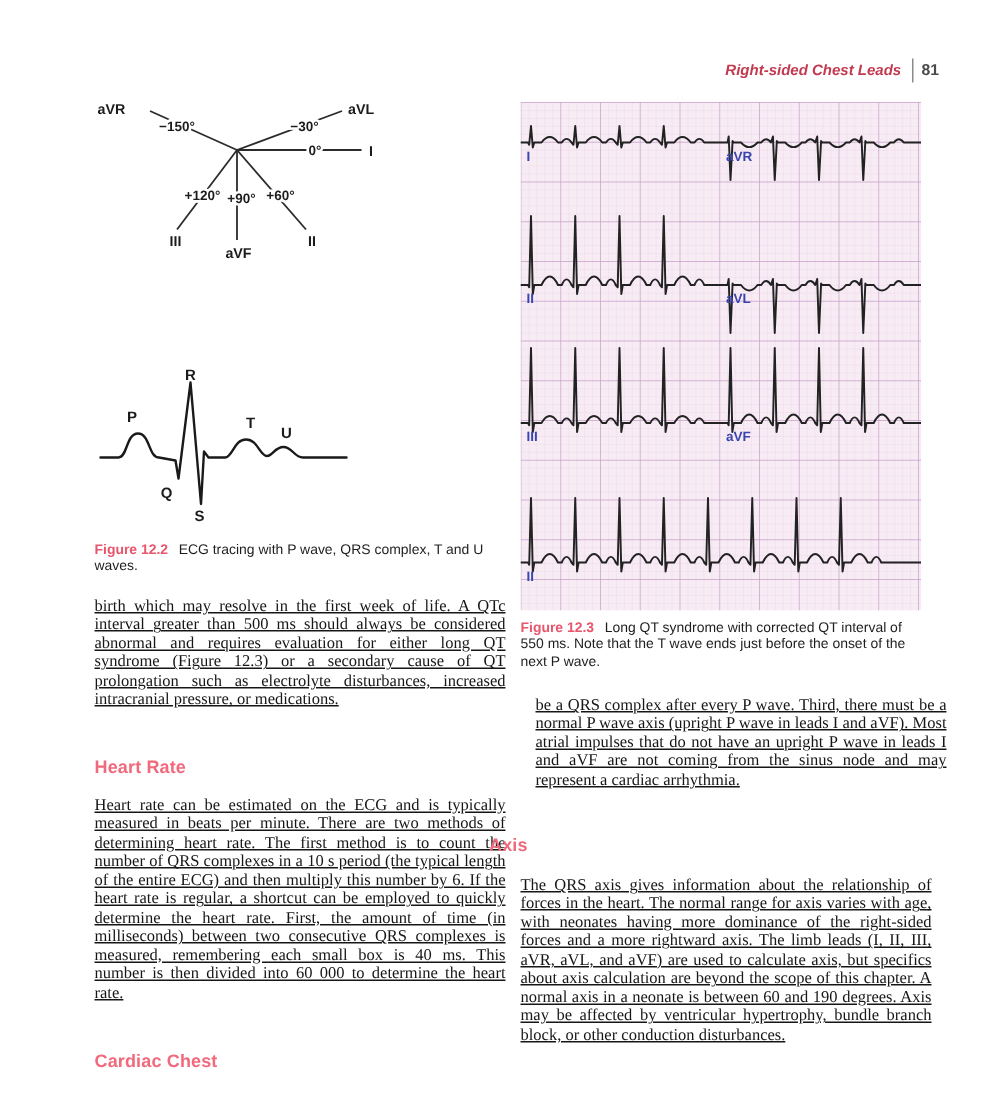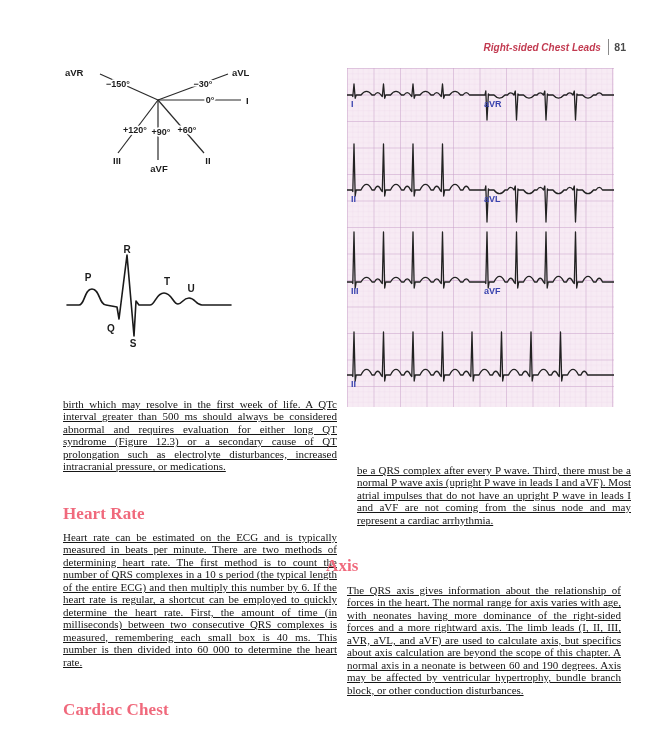--- a/index.html
+++ b/index.html
@@ -17,22 +17,22 @@
     color:var(--body-text,#161616);
     font-family:"Liberation Serif", serif;
     text-decoration:underline;
   }
   .caption {
     font-family:"Liberation Sans", sans-serif;
     font-size:9.3px; line-height:11.4px; color:#1d1d1d;
   }
   .figlabel { color:var(--caption-red,#e8566d); font-weight:bold; margin-right:7px; }
   .sect {
-    font-family:Liberation Serif, serif; font-weight:bold;
-    font-size:17px; color:var(--heading-pink,#f0697c); letter-spacing:0.1px;
+    font-family:Liberation Sans, sans-serif; font-weight:bold;
+    font-size:12px; color:var(--heading-pink,#f0697c); letter-spacing:0.1px;
   }
   .running-head {
     position:absolute; top:39px; right:41px;
     display:flex; align-items:center;
     font-family:"Liberation Sans", sans-serif;
   }
   .rh-title { color:var(--running-head-red,#c23a50); font-style:italic; font-weight:bold; font-size:10px;margin-left:10px; }
   .rh-rule { width:1.5px; height:16px; background:#8a8a8a; margin:0 5px 0 7px; }
   .rh-page { color:var(--page-number-gray,#4a4a4a); font-weight:bold; font-size:10.5px;text-align:right; }
   svg text { font-family:"Liberation Sans", sans-serif; }
@@ -82,20 +82,23 @@
     <g font-size="10" font-weight="bold" fill="#1c1c1c" text-anchor="middle">
       <text x="25" y="38">P</text>
       <text x="48" y="89">Q</text>
       <text x="64" y="10">R</text>
       <text x="70" y="104">S</text>
       <text x="104" y="42">T</text>
       <text x="128" y="49">U</text>
     </g>
   </svg>
 
+  <p class="caption abs" style="left:63px; top:361px; width:272px;">
+    <span class="figlabel">Figure 12.2</span><span>ECG tracing with P wave, QRS complex, T and U waves.</span>
+  </p>
 
   <div class="para abs" style="left:63px; top:398px; width:274px;">birth which may resolve in the first week of life. A QTc interval greater than 500 ms should always be considered abnormal and requires evaluation for either long QT syndrome (Figure 12.3) or a secondary cause of QT prolongation such as electrolyte disturbances, increased intracranial pressure, or medications.</div>
   <div class="sect abs" style="left:63px; top:504px;">Heart Rate</div>
   <div class="para abs" style="left:63px; top:531px; width:274px;">Heart rate can be estimated on the ECG and is typically measured in beats per minute. There are two methods of determining heart rate. The first method is to count the number of QRS complexes in a 10 s period (the typical length of the entire ECG) and then multiply this number by 6. If the heart rate is regular, a shortcut can be employed to quickly determine the heart rate. First, the amount of time (in milliseconds) between two consecutive QRS complexes is measured, remembering each small box is 40 ms. This number is then divided into 60 000 to determine the heart rate.</div>
   <div class="sect abs" style="left:63px; top:700px;">Cardiac Chest</div>
 
   <svg id="fig3-svg" class="abs" style="left:347px; top:68px;" width="267" height="339" viewBox="0 0 267 339">
       <defs>
         <pattern id="gSmall" width="5.3" height="5.3" patternUnits="userSpaceOnUse">
           <path d="M5.3 0H0V5.3" fill="none" stroke="#ecd3e8" stroke-width="0.5"></path>
@@ -116,18 +119,21 @@
       <path d="M133,122 L138,122 L138.8,118 L140,154 L141.4,121 L142.2,122 L147,122 Q152.5,129.392 158,122 L160.5,122 Q163.7,116.72 167,122 L168.3,118 L169.5,154 L170.9,121 L171.7,122 L176.5,122 Q182,129.392 187.5,122 L190,122 Q193.2,116.72 196.5,122 L197.8,118 L199,154 L200.4,121 L201.2,122 L206,122 Q211.5,129.392 217,122 L219.5,122 Q222.7,116.72 226,122 L227.3,118 L228.5,154 L229.9,121 L230.7,122 L235.5,122 Q241,129.392 246.5,122 L249,122 Q252.2,116.72 255.5,122 L267,122" fill="none" stroke="#222222" stroke-width="1.3" stroke-linejoin="round"></path>
       <text x="137" y="134" font-size="9" font-weight="bold" fill="#3a44ae">aVL</text>
       <path d="M0,214 L5,214 L5.8,215.5 L7,164 L8.2,220 L9.2,214 L14,214 Q19.5,204.76 25,214 L27.5,214 Q30.7,207.84 34,214 L35.3,215.5 L36.5,164 L37.7,220 L38.7,214 L43.5,214 Q49,204.76 54.5,214 L57,214 Q60.2,207.84 63.5,214 L64.8,215.5 L66,164 L67.2,220 L68.2,214 L73,214 Q78.5,204.76 84,214 L86.5,214 Q89.7,207.84 93,214 L94.3,215.5 L95.5,164 L96.7,220 L97.7,214 L102.5,214 Q108,204.76 113.5,214 L116,214 Q119.2,207.84 122.5,214 L133,214" fill="none" stroke="#222222" stroke-width="1.3" stroke-linejoin="round"></path>
       <text x="4" y="226" font-size="9" font-weight="bold" fill="#3a44ae">III</text>
       <path d="M133,214 L138,214 L138.8,215.5 L140,164 L141.2,220 L142.2,214 L147,214 Q152.5,202.78 158,214 L160.5,214 Q163.7,206.52 167,214 L168.3,215.5 L169.5,164 L170.7,220 L171.7,214 L176.5,214 Q182,202.78 187.5,214 L190,214 Q193.2,206.52 196.5,214 L197.8,215.5 L199,164 L200.2,220 L201.2,214 L206,214 Q211.5,202.78 217,214 L219.5,214 Q222.7,206.52 226,214 L227.3,215.5 L228.5,164 L229.7,220 L230.7,214 L235.5,214 Q241,202.78 246.5,214 L249,214 Q252.2,206.52 255.5,214 L267,214" fill="none" stroke="#222222" stroke-width="1.3" stroke-linejoin="round"></path>
       <text x="137" y="226" font-size="9" font-weight="bold" fill="#3a44ae">aVF</text>
       <path d="M0,307 L5,307 L5.8,308.5 L7,264 L8.2,313 L9.2,307 L14,307 Q19.5,295.78 25,307 L27.5,307 Q30.7,299.52 34,307 L35.3,308.5 L36.5,264 L37.7,313 L38.7,307 L43.5,307 Q49,295.78 54.5,307 L57,307 Q60.2,299.52 63.5,307 L64.8,308.5 L66,264 L67.2,313 L68.2,307 L73,307 Q78.5,295.78 84,307 L86.5,307 Q89.7,299.52 93,307 L94.3,308.5 L95.5,264 L96.7,313 L97.7,307 L102.5,307 Q108,295.78 113.5,307 L116,307 Q119.2,299.52 122.5,307 L123.8,308.5 L125,264 L126.2,313 L127.2,307 L132,307 Q137.5,295.78 143,307 L145.5,307 Q148.7,299.52 152,307 L153.3,308.5 L154.5,264 L155.7,313 L156.7,307 L161.5,307 Q167,295.78 172.5,307 L175,307 Q178.2,299.52 181.5,307 L182.8,308.5 L184,264 L185.2,313 L186.2,307 L191,307 Q196.5,295.78 202,307 L204.5,307 Q207.7,299.52 211,307 L212.3,308.5 L213.5,264 L214.7,313 L215.7,307 L220.5,307 Q226,295.78 231.5,307 L234,307 Q237.2,299.52 240.5,307 L267,307" fill="none" stroke="#222222" stroke-width="1.3" stroke-linejoin="round"></path>
       <text x="4" y="319" font-size="9" font-weight="bold" fill="#3a44ae">II</text>
     </svg>
 
+  <p class="caption abs" style="left:347px; top:413px; width:270px;">
+    <span class="figlabel">Figure 12.3</span><span>Long QT syndrome with corrected QT interval of 550 ms. Note that the T wave ends just before the onset of the next P wave.</span>
+  </p>
 
   <div class="para abs" style="left:357px; top:464px; width:274px;">be a QRS complex after every P wave. Third, there must be a normal P wave axis (upright P wave in leads I and aVF). Most atrial impulses that do not have an upright P wave in leads I and aVF are not coming from the sinus node and may represent a cardiac arrhythmia.</div>
   <div class="sect abs" style="left:326px; top:556px;">Axis</div>
   <div class="para abs" style="left:347px; top:584px; width:274px;">The QRS axis gives information about the relationship of forces in the heart. The normal range for axis varies with age, with neonates having more dominance of the right-sided forces and a more rightward axis. The limb leads (I, II, III, aVR, aVL, and aVF) are used to calculate axis, but specifics about axis calculation are beyond the scope of this chapter. A normal axis in a neonate is between 60 and 190 degrees. Axis may be affected by ventricular hypertrophy, bundle branch block, or other conduction disturbances.</div>
 
 </div>
 
 </body></html>

